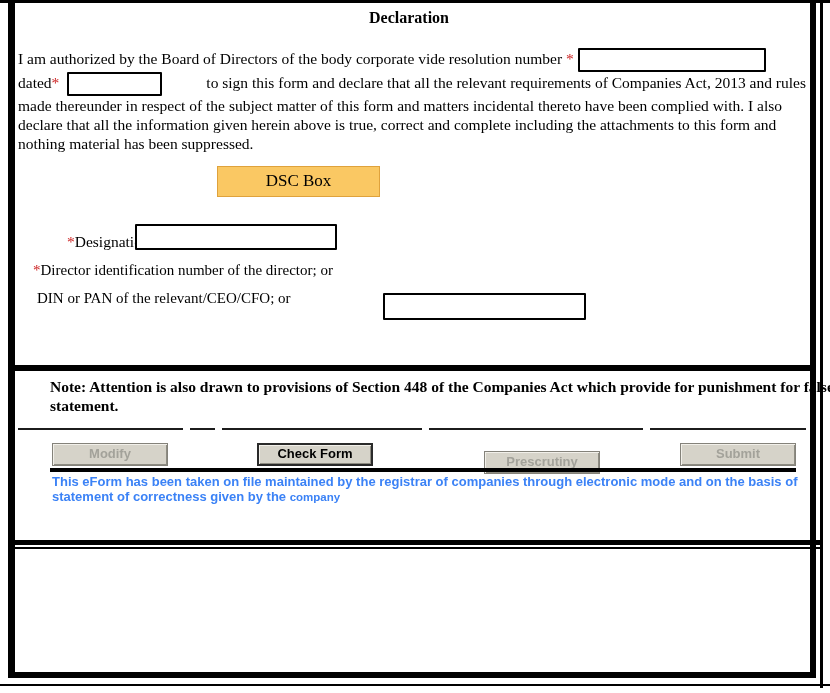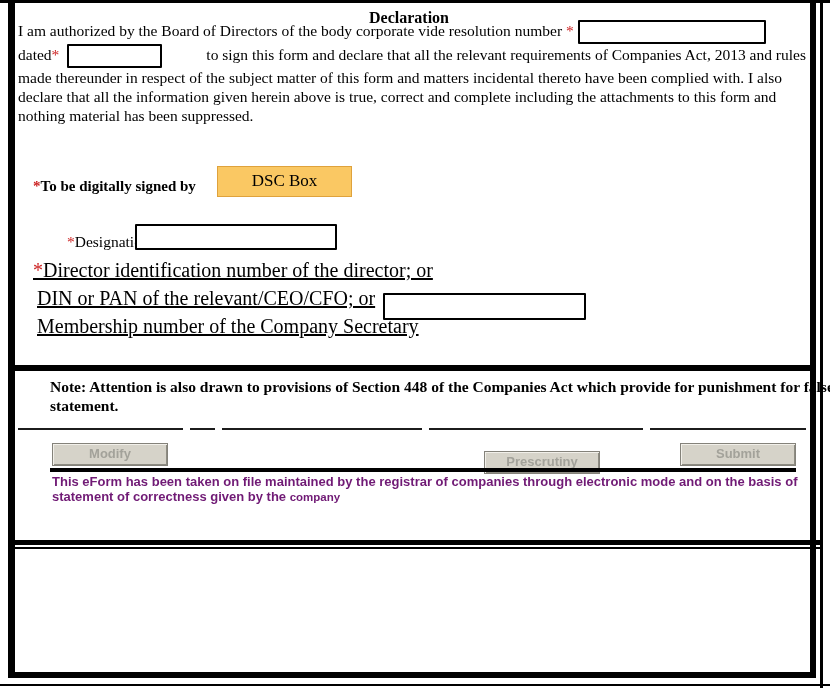--- a/index.html
+++ b/index.html
@@ -11,111 +11,110 @@
     font-family:"Liberation Serif", serif;
     color:#000;
   }
   .hline,.vline{position:absolute;background:#000;}
   
   .title{
     position:absolute;left:15px;top:9px;width:788px;
     text-align:center;font-weight:bold;font-size:16px;
   }
   .para{
-    position:absolute;left:18px;top:20px;width:790px;
+    position:absolute;left:18px;top:48px;width:790px;
     font-size:15.5px;line-height:19px;
   }
   .ast{color:#cc2222;}
   .inbox{
     display:inline-block;vertical-align:middle;
     background:#fff;border:2.5px solid #000;border-radius:1px;
     box-sizing:border-box;height:24px;
     font-family:"Liberation Serif",serif;font-size:14px;padding:0 4px;
   }
   .box-resolution{width:188px;margin-left:4px;}
   .box-dated{width:95px;margin-left:8px;margin-right:44px;}
   .signedby-label{
     position:absolute;left:33px;top:178px;
     font-weight:bold;font-size:15px;
   }
   .dsc-btn{
-    position:absolute;left:217px;top:166px;width:135px;height:31px;
+    position:absolute;left:217px;top:166px;width:163px;height:31px;
     box-sizing:border-box;
     border:1.5px solid #dfa23c;background:#fac863;
     font-family:"Liberation Serif",serif;font-size:17px;color:#000;
     text-align:center;line-height:28px;cursor:pointer;
   }
   .designation-label{position:absolute;left:33px;top:233px;font-size:15.5px;margin-left:34px;}
   .box-designation{position:absolute;left:135px;top:224px;width:202px;height:26px;}
-  .din-block{position:absolute;left:33px;top:260px;font-size:20px;text-decoration:underline;}
+  .din-block{position:absolute;left:33px;top:260px;font-size:15px;}
   .din-line{height:28px;line-height:20px;}
   .din-indent{padding-left:4px;}
   .box-din{position:absolute;left:383px;top:293px;width:203px;height:27px;}
   .note{
     position:absolute;left:18px;top:377px;width:792px;
     font-weight:bold;font-size:15.5px;line-height:19px;margin-left:32px;
   }
   .seg{position:absolute;top:428px;height:2px;background:#1c1c1c;}
   .btn{
     position:absolute;top:443px;width:116px;height:23px;box-sizing:border-box;
     background:#d6d3c9;
     font-family:"Liberation Sans",sans-serif;font-weight:bold;font-size:13px;
     text-align:center;line-height:19px;cursor:pointer;
     box-shadow:inset 1px 1px 0 #f2f0ea, inset -1px -1px 0 #8e8c82;
   }
   .btn-disabled{border:1px solid #84827a;color:#a3a29a;}
   .btn-enabled{border:2px solid #2a2a2a;color:#000;line-height:17px;}
   .statement{
     position:absolute;left:52px;top:474px;width:756px;
     font-family:"Liberation Sans",sans-serif;font-weight:bold;
-    font-size:13px;line-height:15px;color:#701a75;
+    font-size:13px;line-height:15px;color:#3b82f6;
   }
   .statement .company-word{font-size:11.5px;font-weight:600;}
 </style>
 </head>
 <body>
 
 <div class="page">
 
   <div class="hline" style="left:0;top:0;width:830px;height:3px;"></div>
   <div class="vline" style="left:8px;top:0;width:7px;height:678px;"></div>
   <div class="vline" style="left:810px;top:0;width:6px;height:678px;"></div>
   <div class="vline" style="left:820px;top:0;width:3px;height:688px;"></div>
 
   <div class="title">Declaration</div>
 
   <div class="para">
     <span>I am authorized by the Board of Directors of the body corporate vide resolution number </span><span class="ast">*</span><input class="inbox box-resolution" value="" style=""><br>
     <span>dated</span><span class="ast">*</span><input class="inbox box-dated" value="" style=""><span>to sign this form and declare that all the relevant requirements of Companies Act, 2013 and rules made thereunder in respect of the subject matter of this form and matters incidental thereto have been complied with. I also declare that all the information given herein above is true, correct and complete including the attachments to this form and nothing material has been suppressed.</span>
   </div>
 
-  <div class="signedby-label"><span class="ast">*</span><span>To be digitally signed by</span></div>
   <div class="dsc-btn">DSC Box</div>
 
   <div class="designation-label"><span class="ast">*</span><span>Designation</span></div>
   <input class="inbox box-designation" value="" style="">
 
   <div class="din-block">
     <div class="din-line"><span class="ast">*</span><span>Director identification number of the director; or</span></div>
     <div class="din-line din-indent">DIN or PAN of the relevant/CEO/CFO; or</div>
-    <div class="din-line din-indent">Membership number of the Company Secretary</div>
   </div>
   <input class="inbox box-din" value="" style="">
 
   <div class="hline" style="left:15px;top:365px;width:795px;height:6px;"></div>
 
   <div class="note">Note: Attention is also drawn to provisions of Section 448 of the Companies Act which provide for punishment for false statement.</div>
 
   <div class="seg" style="left:18px;width:165px;"></div>
   <div class="seg" style="left:190px;width:25px;"></div>
   <div class="seg" style="left:222px;width:200px;"></div>
   <div class="seg" style="left:429px;width:214px;"></div>
   <div class="seg" style="left:650px;width:156px;"></div>
 
   <div class="btn btn-disabled" style="left:52px;">Modify</div>
+  <div class="btn btn-enabled" style="left:257px;">Check Form</div>
   <div class="btn btn-disabled" style="left:484px;margin-top:8px;">Prescrutiny</div>
   <div class="btn btn-disabled" style="left:680px;">Submit</div>
 
   <div class="hline" style="left:50px;top:468px;width:746px;height:4px;"></div>
 
   <div class="statement">
     <span>This eForm has been taken on file maintained by the registrar of companies through electronic mode and on the basis of statement of correctness given by the </span><span class="company-word">company</span>
   </div>
 
   <div class="hline" style="left:8px;top:540px;width:812px;height:5px;"></div>

